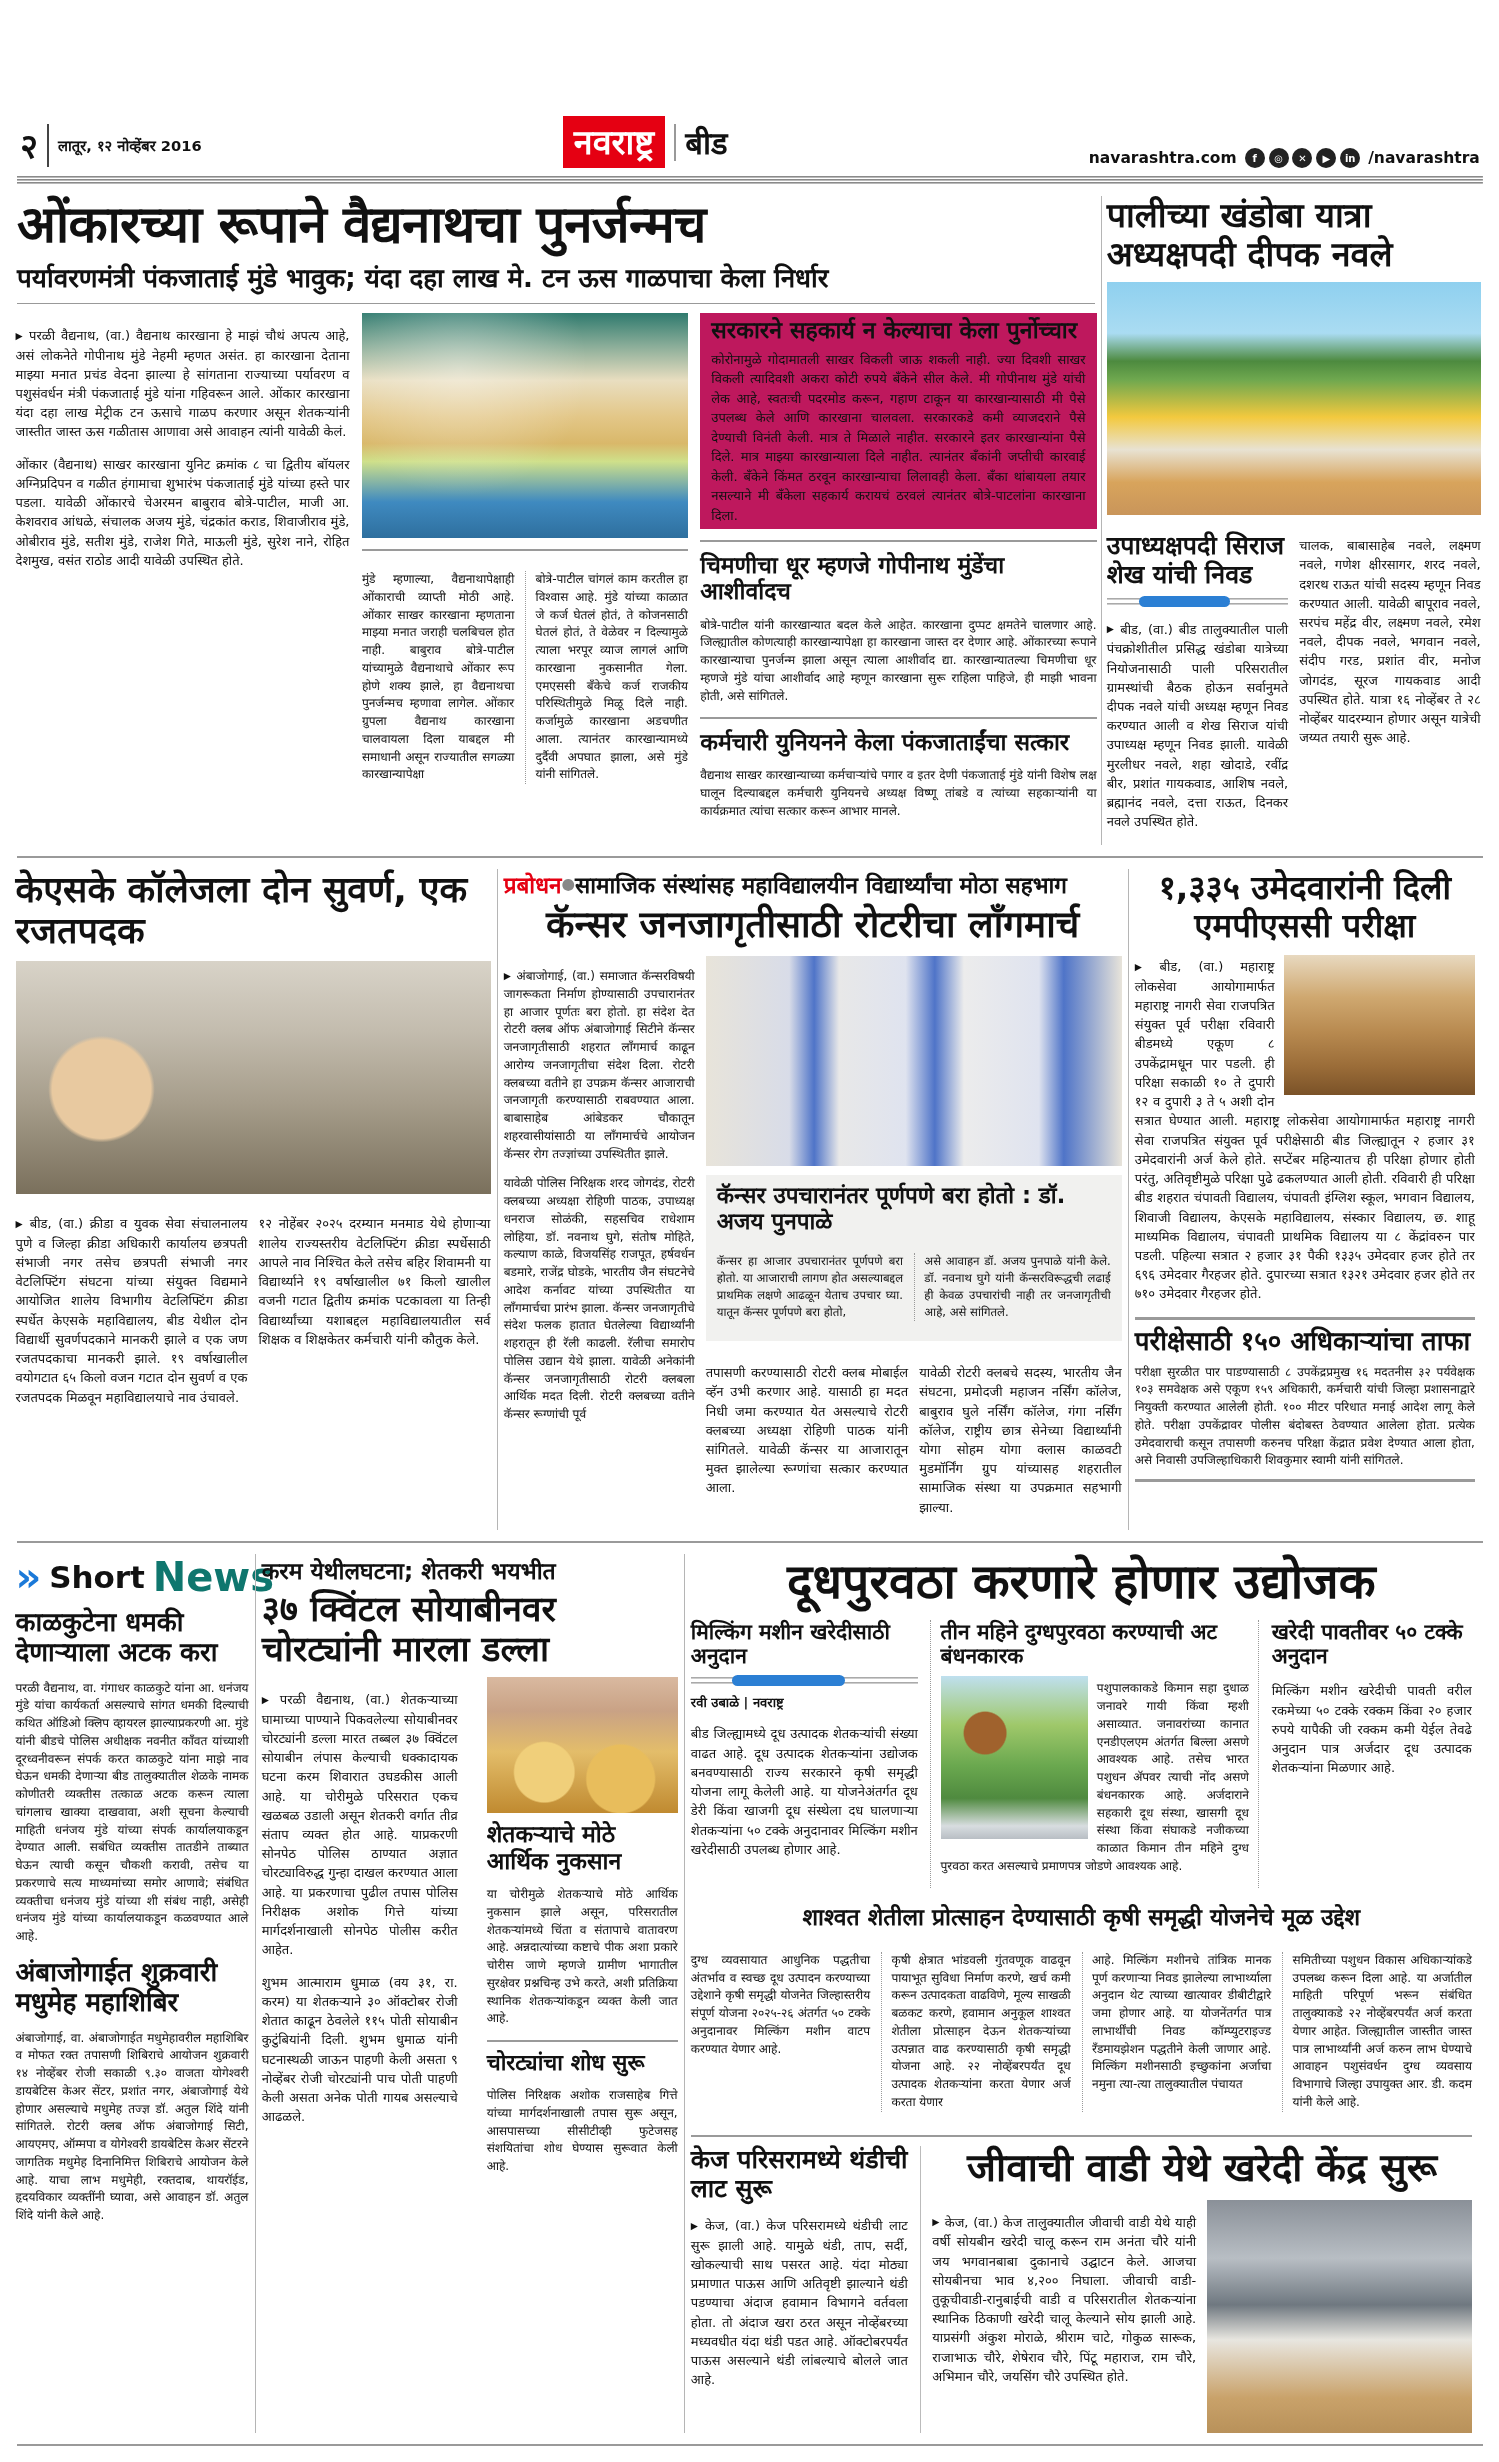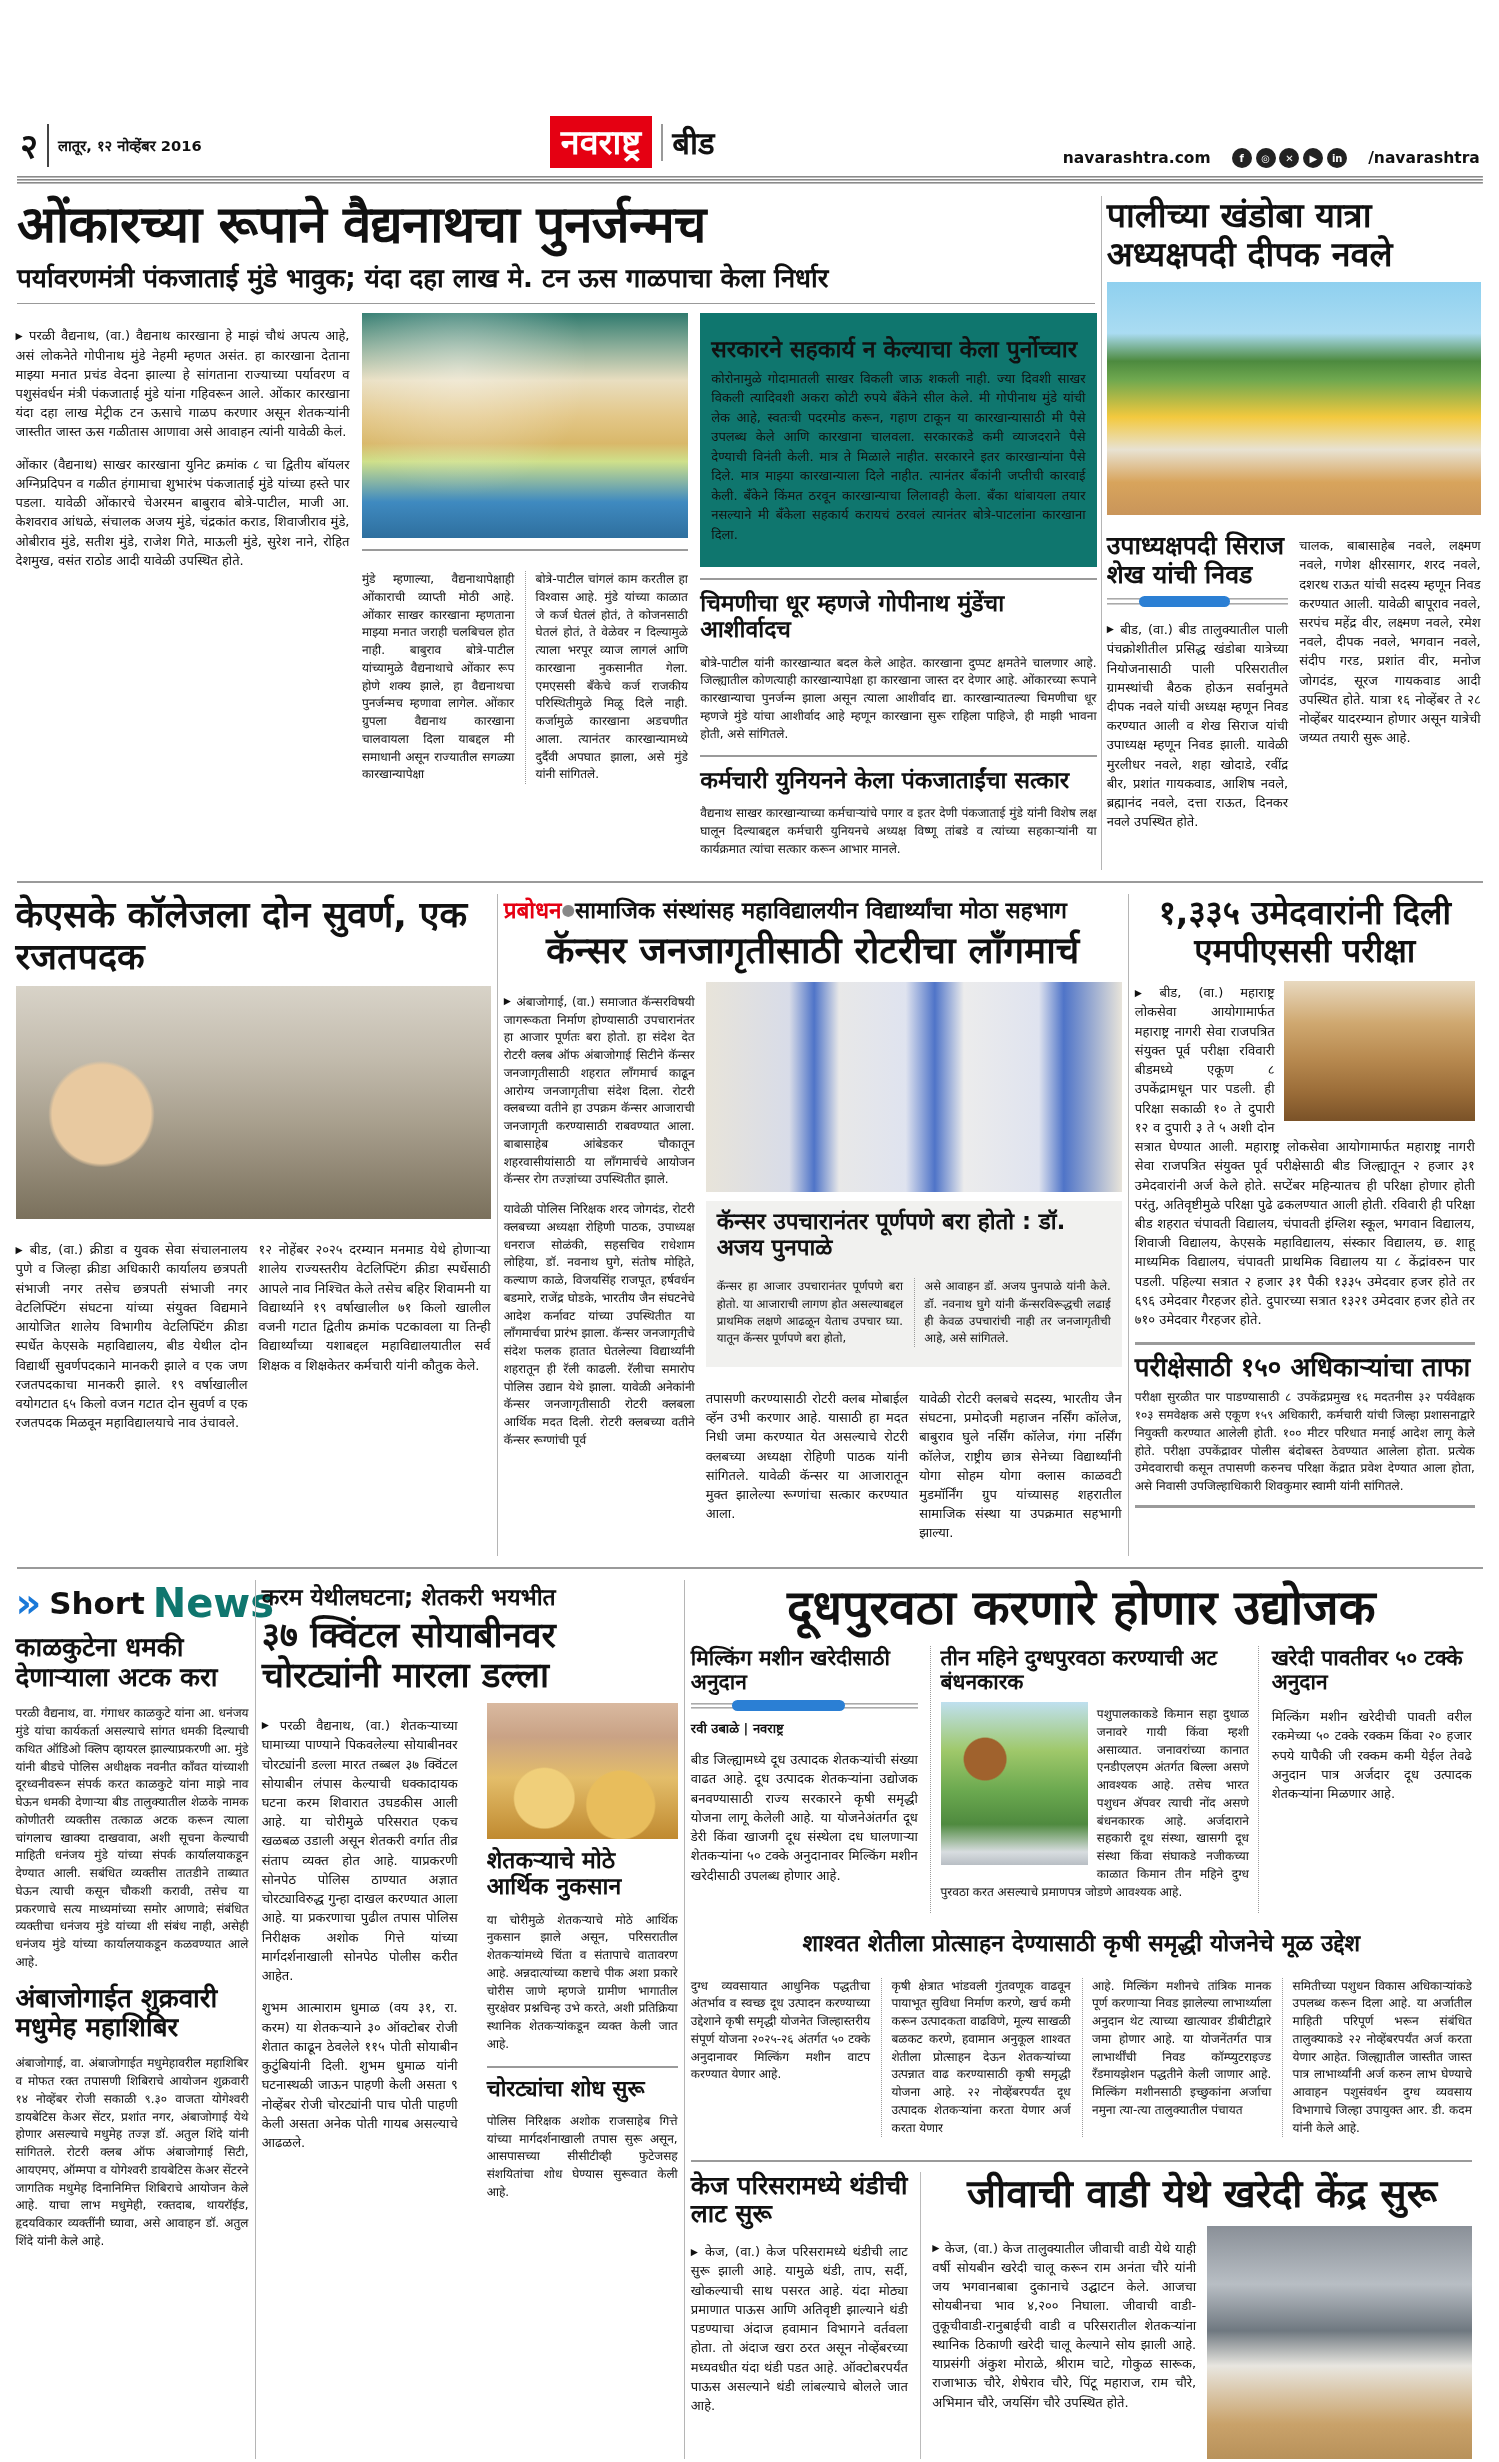--- a/index.html
+++ b/index.html
@@ -10,40 +10,40 @@
   
   .hdr{display:flex;align-items:flex-end;justify-content:space-between;padding:0 4.7px 7.8px 4.7px;}
   .hdr-left{display:flex;align-items:center;gap:9.3px;}
   .pageno{font-size:34px;font-weight:700;font-family:"DejaVu Serif",serif;}
   .hdr-vr{width:1.6px;height:43px;background:#444;}
   .hdr-date{font-size:14.7px;font-weight:700;}
   .masthead{display:flex;align-items:center;gap:9.3px;}
   .mast-red{background:#e50012;color:#fff;font-weight:800;font-size:34px;padding:1.6px 11px 4.7px 11px;}
   .mast-vr{width:1.6px;height:37px;background:#999;}
   .mast-ed{font-size:31px;font-weight:800;}
-  .hdr-right{display:flex;align-items:center;gap:21px;font-size:15.5px;font-weight:700;text-align:center;}
+  .hdr-right{display:flex;align-items:center;gap:8px;font-size:15.5px;font-weight:700;text-align:center;}
   .soc{display:flex;gap:3.9px;}
   .soc .ic{width:20px;height:20px;border-radius:50%;background:#222;color:#fff;display:flex;
            align-items:center;justify-content:center;font-size:10px;font-weight:700;}
   .dblrule{height:7.8px;margin:0 1.6px;
      background:linear-gradient(#8a8a8a,#8a8a8a) top/100% 1.6px no-repeat,
                 linear-gradient(#8a8a8a,#8a8a8a) center/100% 1.6px no-repeat,
                 linear-gradient(#8a8a8a,#8a8a8a) bottom/100% 1.6px no-repeat;}
   
   .hrule{border:0;border-top:2.3px solid #9a9a9a;margin:11px 1.6px;}
   .vr{background:#b5b5b5;width:0.8px;}
   .body{font-size:13px;line-height:1.48;text-align:justify;}
   .body.small{font-size:12px;}
   .arrow{font-size:9.3px;vertical-align:1.6px;margin-right:4.7px;}
   .pillrule{position:relative;height:11px;margin:6.2px 0 7.8px 0;
      background:linear-gradient(#aaa,#aaa) 0 2.3px/100% 1.6px no-repeat,
                 linear-gradient(#aaa,#aaa) 0 7px/100% 1.6px no-repeat;}
   .pill{position:absolute;left:18%;top:0;width:50%;height:11px;border-radius:6.2px;background:#2b7fd4;}
   .ph{width:100%;background:#ccc;}
-  .boxcream{background:#0f766e;padding:23px 11px;}
+  .boxcream{background:#be185d;padding:4px 11px;}
   .sechead{font-weight:800;line-height:1.15;}
   
   .band-a{display:grid;grid-template-columns:1081px 0.8px 374px;gap:4.7px;margin-top:12.4px;}
   .hl1{font-size:51px;font-weight:800;letter-spacing:-0.8px;line-height:1.05;margin:1.6px 0 7.8px 1.6px;}
   .sub1{font-size:26px;font-weight:800;border-bottom:1.6px solid #999;padding-bottom:7.8px;margin:0 1.6px 9.3px 1.6px;}
   .a-row{display:flex;gap:12.4px;}
   .a-c1{flex:0 0 334px;}
   .a-c2{flex:0 0 326px;}
   .a-c3{flex:1;}
   .ph-main{height:225px;background:

